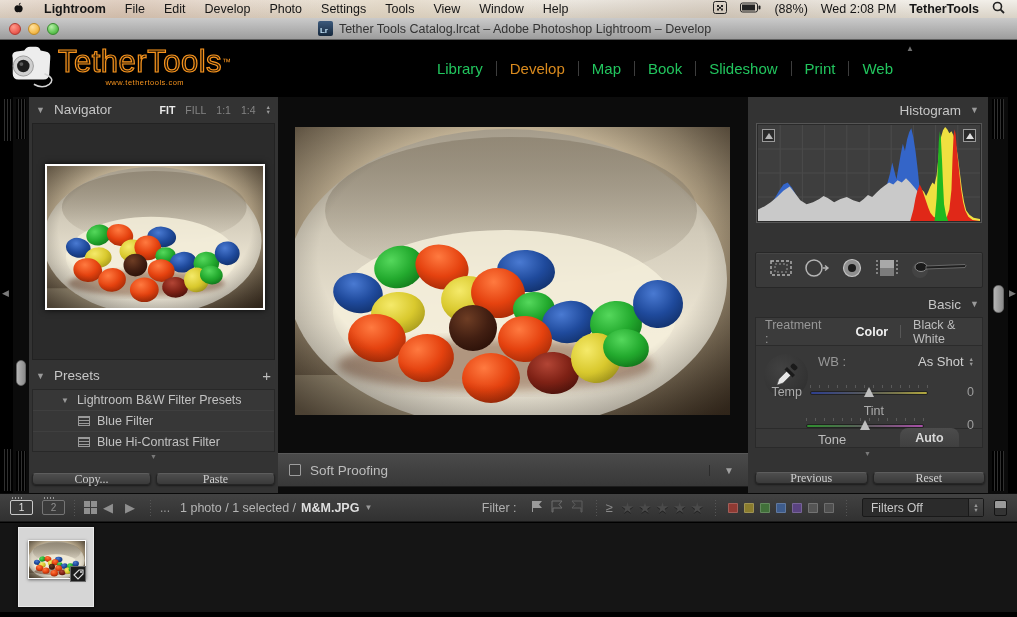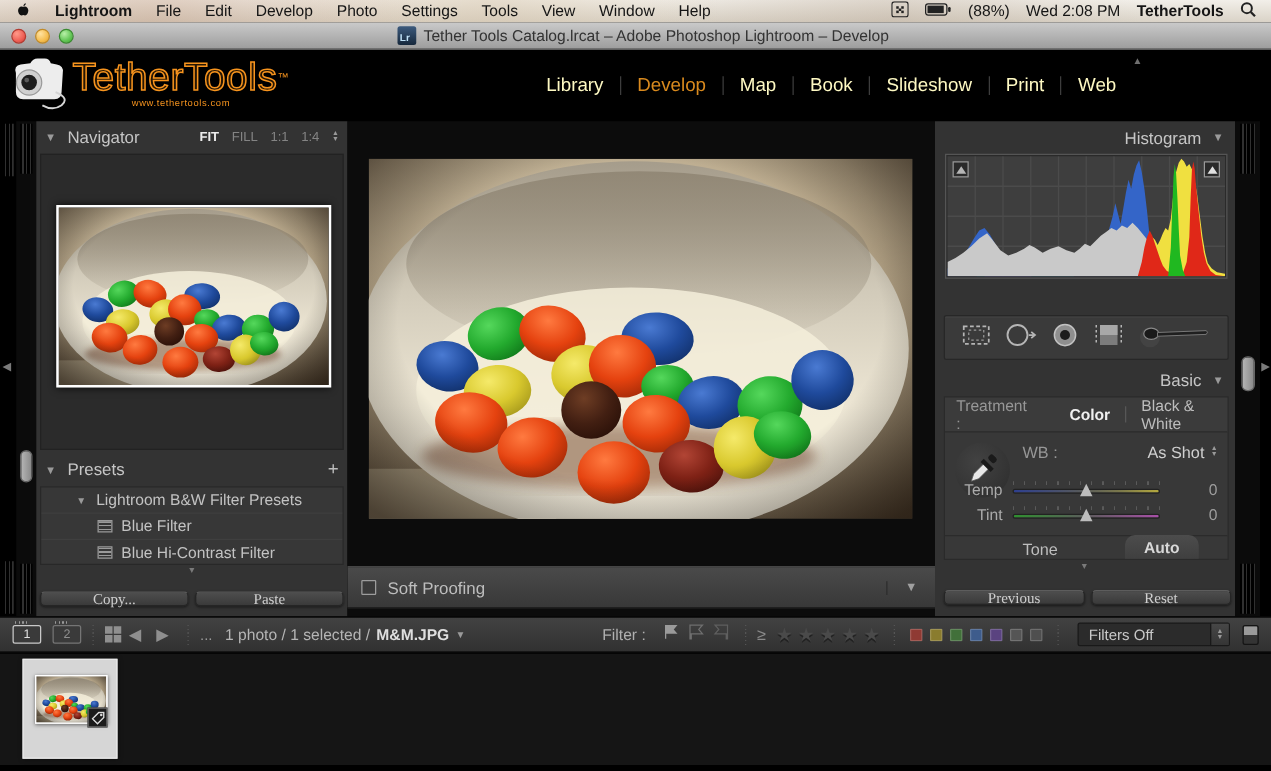--- a/index.html
+++ b/index.html
@@ -39,21 +39,21 @@
 
   
   .appheader { top:40px; left:0; width:920px; height:57px; background:#000; }
   .logo { position:absolute; left:6px; top:3px; display:flex; align-items:flex-start; }
   .logo-text-wrap { margin-left:2px; }
   .logo-text { font-size:31px; letter-spacing:.5px; color:rgba(247,148,30,.15);
     -webkit-text-stroke:1.2px #f7941e; font-weight:normal; line-height:38px; }
   .logo-tm { font-size:9px; color:#f7941e; vertical-align:top; -webkit-text-stroke:0; }
   .logo-url { font-size:7.5px; color:#f7941e; text-align:center; margin-top:-3px; letter-spacing:.5px; }
   .modules { position:absolute; right:14px; top:0; height:57px; display:flex; align-items:center; }
-  .module { font-size:15px; color:#fef9c3; padding:0 13px; cursor:pointer; white-space:nowrap; }
+  .module { font-size:15px; color:#22c55e; padding:0 13px; cursor:pointer; white-space:nowrap; }
   .module.active { color:#d98a1e; }
   .mod-sep { width:1px; height:15px; background:#3d3d3d; }
   .top-hide-arrow { position:absolute; right:6px; top:4px; color:#6f6f6f; font-size:8px; }
 
   
   .main { top:97px; left:0; width:1017px; height:396px; background:#000; }
 
   .edge-strip { background:#000; }
   .grip { background:repeating-linear-gradient(90deg, #000 0 2px, #303030 2px 3px); }
   .edge-arrow { color:#7a7a7a; font-size:9px; line-height:9px; }
@@ -126,21 +126,21 @@
   .treat-color { color:#f0f0f0; font-weight:bold; margin-left:34px; }
   .treat-div { width:1px; height:13px; background:#575757; margin:0 12px; }
   .treat-bw { color:#bdbdbd; }
   .wb-section { position:relative; height:83px; border-bottom:1px solid #2b2b2b; }
   .dropper-wrap { position:absolute; left:8px; top:8px; width:44px; height:44px; border-radius:50%;
     background:radial-gradient(circle at 40% 35%, #424242, #2c2c2c); display:flex; align-items:center; justify-content:center; }
   .wb-row { position:absolute; left:62px; top:8px; right:8px; display:flex; align-items:center; font-size:13px; }
   .wb-label { color:#979797; }
   .wb-value { margin-left:auto; color:#cfcfcf; display:flex; align-items:center; gap:5px; }
   .slider-row { position:absolute; left:0; right:8px; height:16px; display:flex; align-items:center; }
-  .slider-row.temp { top:38px; } .slider-row.tint { top:58px; }
+  .slider-row.temp { top:38px; } .slider-row.tint { top:58px;flex-direction:column; }
   .sl-label { width:54px; text-align:right; color:#ababab; font-size:12.5px; padding-right:8px; }
   .track-wrap { position:relative; width:118px; height:14px; }
   .ticks { position:absolute; left:0; top:0; width:100%; height:3px;
     background:repeating-linear-gradient(90deg, #5a5a5a 0 1px, transparent 1px 9px); }
   .track { position:absolute; left:0; top:6px; width:100%; height:4px; border-radius:2px; border:1px solid #222; }
   .track.temp { background:linear-gradient(90deg,#2e3f8f,#55585c 45%,#7d7a4a 75%,#b4a93e); }
   .track.tint { background:linear-gradient(90deg,#2f8f2f,#5c5c5c 50%,#a84fa8); }
   .thumbtri { position:absolute; left:50%; top:2px; transform:translateX(-50%);
     width:0; height:0; border-left:5px solid transparent; border-right:5px solid transparent; border-bottom:10px solid #bdbdbd; }
   .sl-value { margin-left:auto; color:#9d9d9d; font-size:12.5px; }

